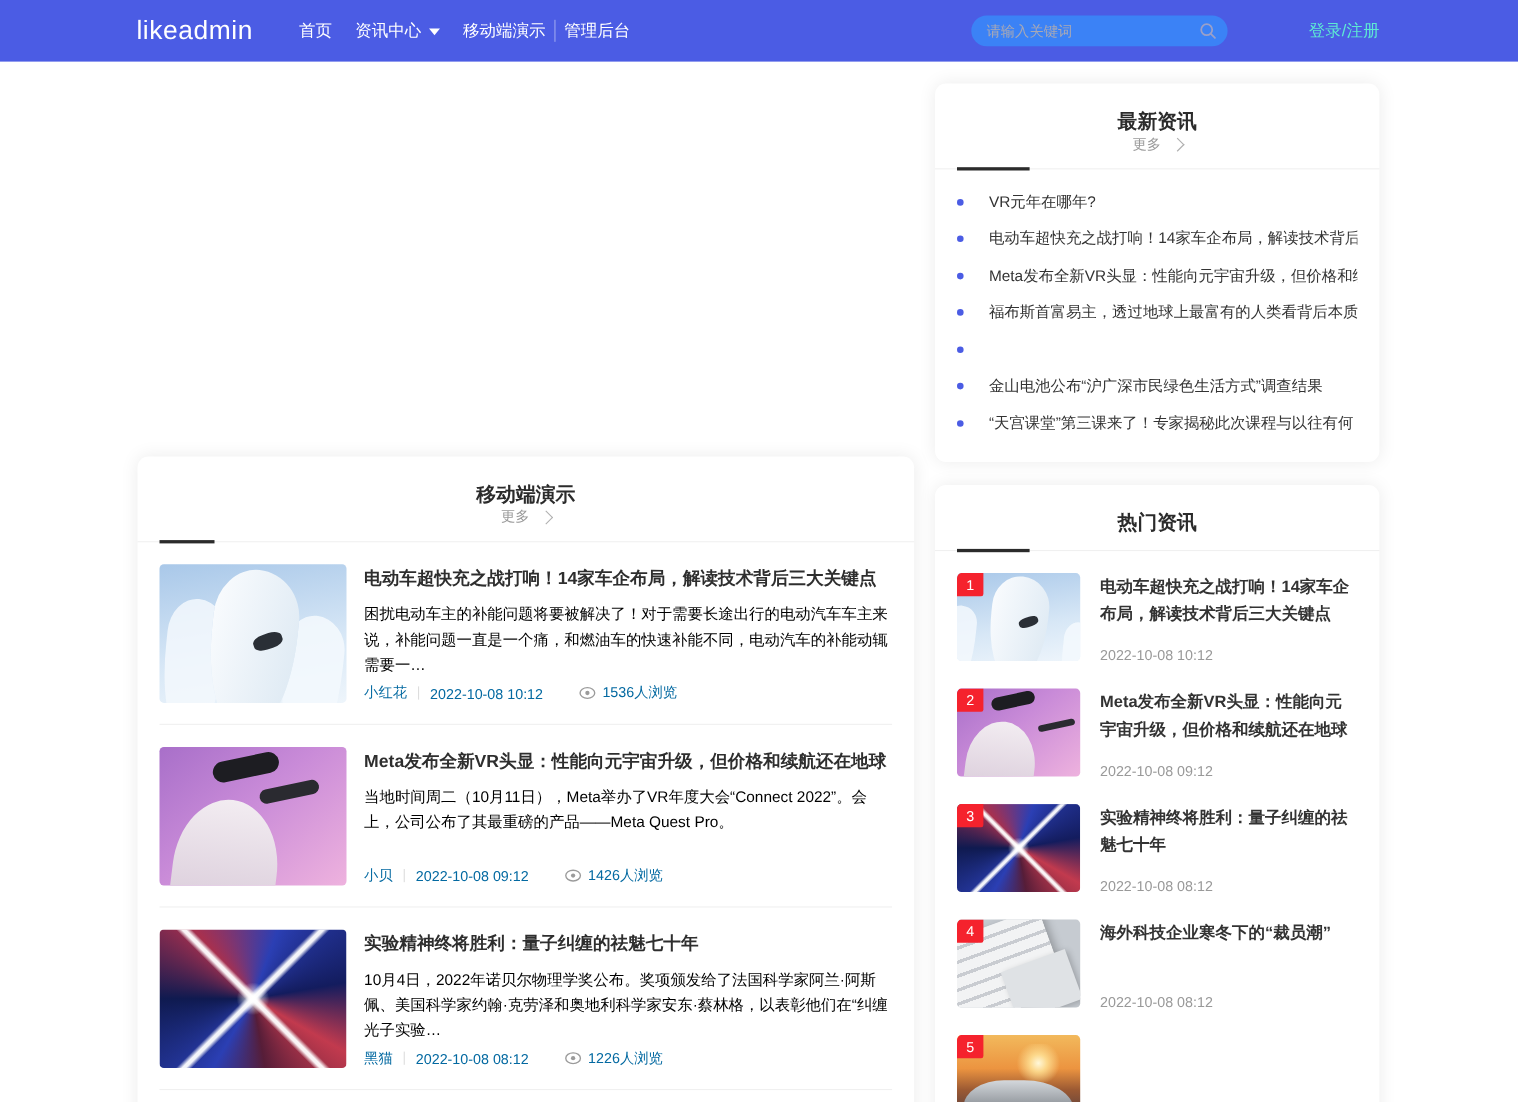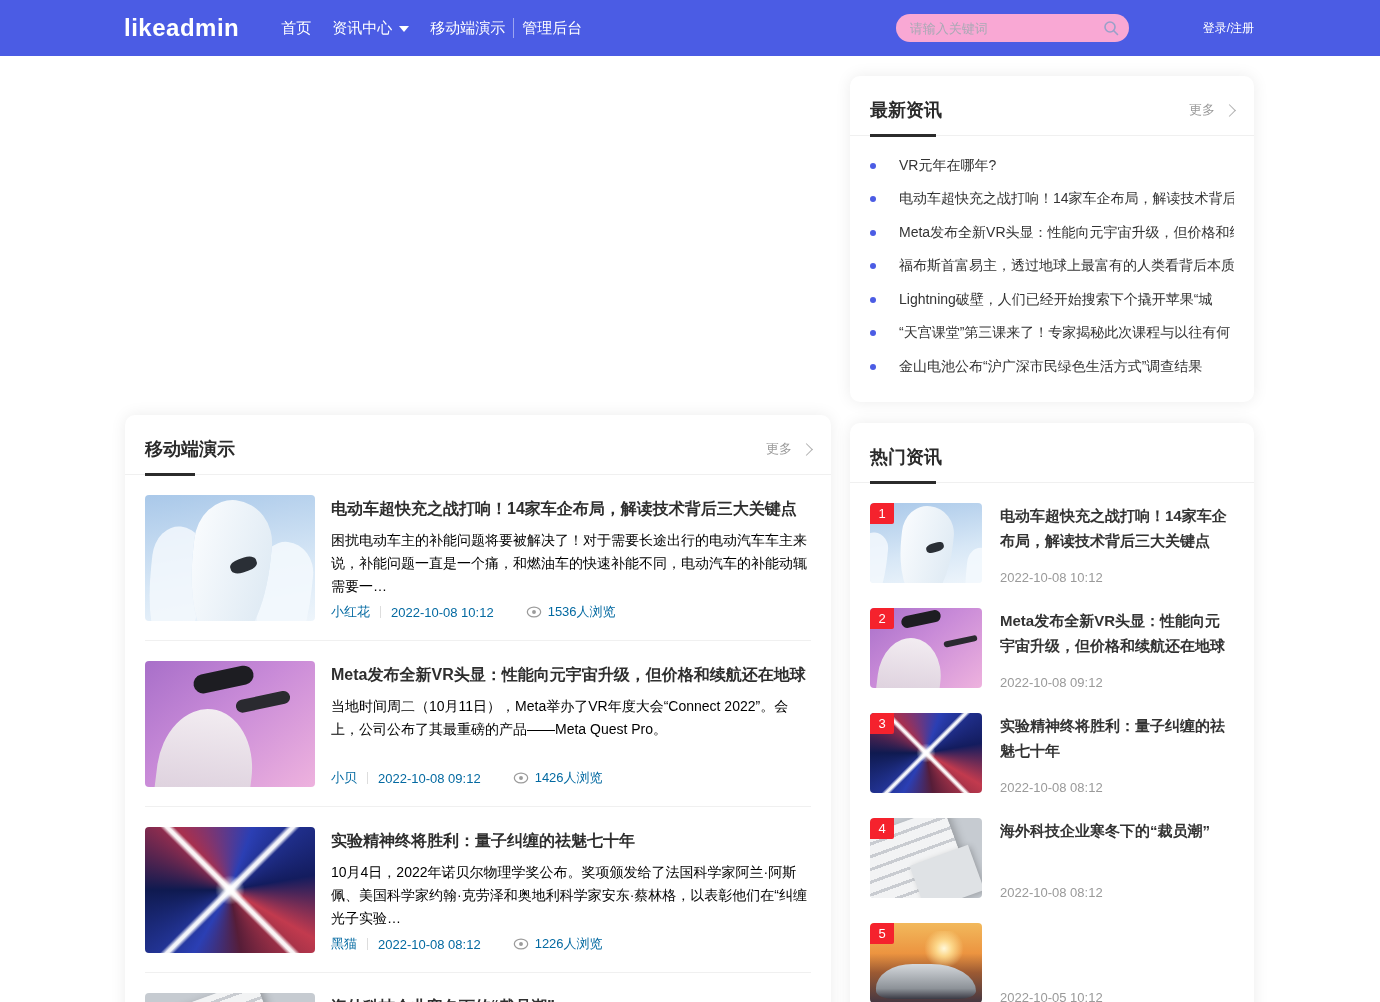--- a/index.html
+++ b/index.html
@@ -1,41 +1,41 @@
 <!DOCTYPE html>
 <html><head>
 <meta charset="utf-8">
 <style>
   * { margin:0; padding:0; box-sizing:border-box; }
   html,body { width:1380px; height:1002px; overflow:hidden; }
   body { background:#ffffff; font-family:"Liberation Sans","DejaVu Sans",sans-serif; color:#333; }
 
   
   .topbar { height:56px; background:#4b5ce4; display:flex; align-items:center; padding:0 126px 0 124px; }
-  .logo { color:#fff; font-size:24px; font-weight:bold; letter-spacing:.5px; cursor:pointer; white-space:nowrap; }
+  .logo { color:#fff; font-size:24px; font-weight:normal; letter-spacing:.5px; cursor:pointer; white-space:nowrap; }
   .main-nav { display:flex; align-items:center; gap:21px; margin-left:42px; }
   .nav-item { color:#fff; font-size:15px; cursor:pointer; display:flex; align-items:center; gap:7px; white-space:nowrap; }
   .caret-down { width:0; height:0; border-left:5px solid transparent; border-right:5px solid transparent; border-top:6px solid #fff; margin-top:2px; }
   .nav-divider { width:1px; height:20px; background:rgba(255,255,255,.45); margin:0 -13px; }
   .topbar-spacer { flex:1; }
-  .search-box { width:233px; height:28px; background:#f9a8d4; border-radius:14px; display:flex; align-items:center; padding:0 10px 0 14px; }
+  .search-box { width:233px; height:28px; background:#3b82f6; border-radius:14px; display:flex; align-items:center; padding:0 10px 0 14px; }
   .search-box input { flex:1; border:none; outline:none; font-size:13px; color:#333; background:transparent; min-width:0; font-family:inherit; }
   .search-box input::placeholder { color:#a9a9b5; }
   .search-icon { width:16px; height:16px; flex-shrink:0; cursor:pointer; }
-  .login-link { color:#ffffff; font-size:12px; margin-left:74px; cursor:pointer; white-space:nowrap; }
+  .login-link { color:#5eead4; font-size:15px; margin-left:74px; cursor:pointer; white-space:nowrap; }
 
   
   .page { display:flex; gap:19px; padding:20px 125px 0 125px; align-items:flex-start; }
   .col-main { width:706px; flex-shrink:0; }
   .col-side { width:404px; flex-shrink:0; }
   .main-spacer { height:339px; }
 
   .card { background:#fff; border-radius:10px; box-shadow:0 0 16px rgba(0,0,0,.08); }
 
-  .card-head { display:flex; align-items:center; justify-content:space-between; padding:22px 20px 13px 20px; border-bottom:1px solid #f0f0f0; position:relative; }
+  .card-head { display:flex; align-items:center; justify-content:space-between; padding:22px 20px 13px 20px; border-bottom:1px solid #f0f0f0; position:relative;flex-direction:column; }
   .card-head::after { content:""; position:absolute; left:20px; bottom:-2px; height:3px; background:#2b2b2b; }
   .card-head.w66::after { width:66px; }
   .card-head.w50::after { width:50px; }
   .card-title { font-size:18px; font-weight:bold; color:#2b2b2b; }
   .more-link { display:flex; align-items:center; gap:10px; font-size:13px; color:#999; cursor:pointer; }
   .chevron-right { width:9px; height:9px; border-top:1.5px solid #b0b0b0; border-right:1.5px solid #b0b0b0; transform:rotate(45deg); }
 
   
   .latest-card { }
   .latest-list { list-style:none; padding:13px 20px 18px 20px; }
@@ -241,29 +241,28 @@
         <li class="latest-item">
           <span class="dot"></span>
           <span class="latest-text">Meta发布全新VR头显：性能向元宇宙升级，但价格和续…还</span>
         </li>
         <li class="latest-item">
           <span class="dot"></span>
           <span class="latest-text">福布斯首富易主，透过地球上最富有的人类看背后本质</span>
         </li>
         <li class="latest-item">
           <span class="dot"></span>
-          <span class="latest-text">Lightning破壁，人们已经开始搜索下个撬开苹果“城</span>
+        </li>
+        <li class="latest-item">
+          <span class="dot"></span>
+          <span class="latest-text">金山电池公布“沪广深市民绿色生活方式”调查结果</span>
         </li>
         <li class="latest-item">
           <span class="dot"></span>
           <span class="latest-text">“天宫课堂”第三课来了！专家揭秘此次课程与以往有何</span>
-        </li>
-        <li class="latest-item">
-          <span class="dot"></span>
-          <span class="latest-text">金山电池公布“沪广深市民绿色生活方式”调查结果</span>
         </li>
       </ul>
     </section>
 
     <section class="card hot-card" style="margin-top:21px;">
       <div class="card-head w66">
         <div class="card-title">热门资讯</div>
       </div>
       <div class="hot-list">
 

